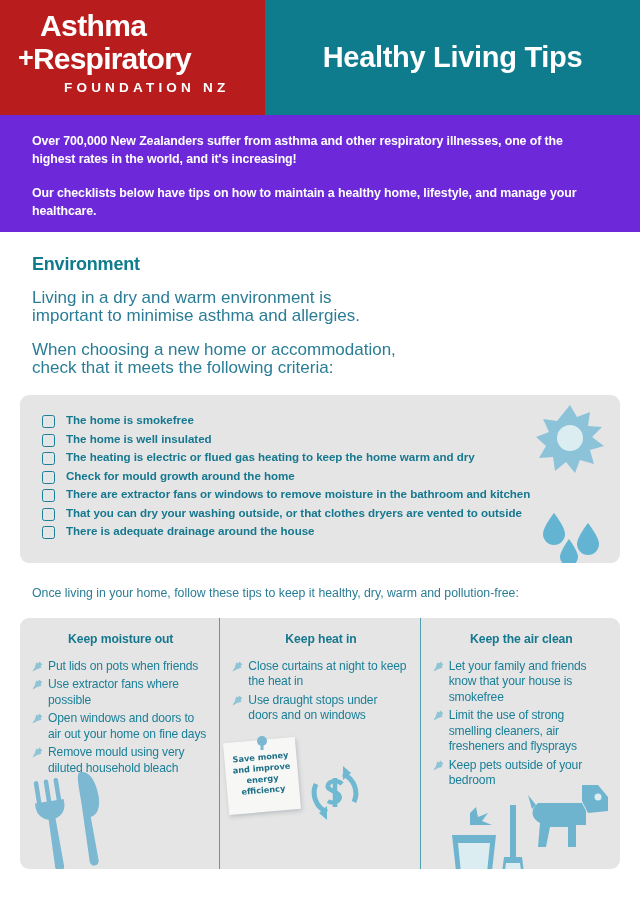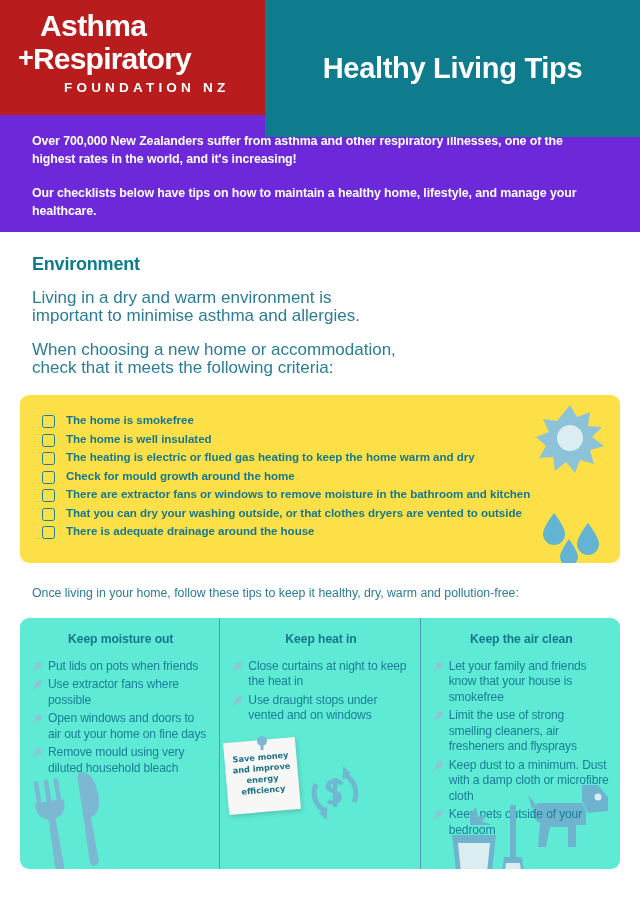--- a/index.html
+++ b/index.html
@@ -57,21 +57,21 @@
   }
   .logo-line3 {
     font-size: 13.5px;
     font-weight: bold;
     letter-spacing: 4.2px;
     padding-left: 46px;
     padding-top: 5px;
   }
   .title-band {
     flex: 1;
-    height: 137px;
+    height: 115px;
     background: #0e7c8c;
     display: flex;
     align-items: center;
     justify-content: center;
   }
   .title-band h1 {
     margin: 0;
     color: #ffffff;
     font-size: 29px;
     font-weight: bold;
@@ -146,21 +146,21 @@
     letter-spacing: -0.4px;
     padding: 0 6px;
   }
 
   
   .checklist-panel {
     position: relative;
     margin: 19px 20px 0 20px;
     width: 600px;
     box-sizing: border-box;
-    background: #fde047;
+    background: #e5e5e5;
     border-radius: 9px;
     padding: 18px 20px 20px 22px;
     overflow: hidden;
     z-index: 2;
   }
   .check-row {
     display: flex;
     align-items: flex-start;
     margin-bottom: 3.5px;
     position: relative;
@@ -205,21 +205,21 @@
     line-height: 17px;
   }
 
   
   .tips-panel {
     position: relative;
     margin: 16px 20px 0 20px;
     width: 600px;
     height: 251px;
     box-sizing: border-box;
-    background: #5eead4;
+    background: #e5e5e5;
     border-radius: 9px;
     overflow: hidden;
   }
   .tips-cols {
     position: relative;
     display: flex;
     height: 100%;
     z-index: 3;
   }
   .tips-col {
@@ -456,49 +456,41 @@
               </g>
             </svg>
           <div class="tip-text">Close curtains at night to keep the heat in</div>
         </div>
         <div class="tip-row">
           <svg class="pin-icon" width="11" height="11" viewBox="0 0 11 11">
               <g fill="#8fc4d6">
                 <path d="M7.4 0.6 L10.4 3.6 L8.6 5 L9.4 6.8 L4.4 8.2 L2.6 6.4 L0.4 10.6 L4.6 8.4 L2.8 6.6 L4.2 1.6 L6 2.4 Z"></path>
               </g>
             </svg>
-          <div class="tip-text">Use draught stops under vented and on windows</div>
+          <div class="tip-text">Use draught stops under doors and on windows</div>
         </div>
       </div>
 
       <div class="tips-col">
         <div class="col-head">Keep the air clean</div>
         <div class="tip-row">
           <svg class="pin-icon" width="11" height="11" viewBox="0 0 11 11">
               <g fill="#8fc4d6">
                 <path d="M7.4 0.6 L10.4 3.6 L8.6 5 L9.4 6.8 L4.4 8.2 L2.6 6.4 L0.4 10.6 L4.6 8.4 L2.8 6.6 L4.2 1.6 L6 2.4 Z"></path>
               </g>
             </svg>
           <div class="tip-text">Let your family and friends know that your house is smokefree</div>
         </div>
         <div class="tip-row">
           <svg class="pin-icon" width="11" height="11" viewBox="0 0 11 11">
               <g fill="#8fc4d6">
                 <path d="M7.4 0.6 L10.4 3.6 L8.6 5 L9.4 6.8 L4.4 8.2 L2.6 6.4 L0.4 10.6 L4.6 8.4 L2.8 6.6 L4.2 1.6 L6 2.4 Z"></path>
               </g>
             </svg>
           <div class="tip-text">Limit the use of strong smelling cleaners, air fresheners and flysprays</div>
-        </div>
-        <div class="tip-row">
-          <svg class="pin-icon" width="11" height="11" viewBox="0 0 11 11">
-              <g fill="#8fc4d6">
-                <path d="M7.4 0.6 L10.4 3.6 L8.6 5 L9.4 6.8 L4.4 8.2 L2.6 6.4 L0.4 10.6 L4.6 8.4 L2.8 6.6 L4.2 1.6 L6 2.4 Z"></path>
-              </g>
-            </svg>
-          <div class="tip-text">Keep dust to a minimum. Dust with a damp cloth or microfibre cloth</div>
         </div>
         <div class="tip-row">
           <svg class="pin-icon" width="11" height="11" viewBox="0 0 11 11">
               <g fill="#8fc4d6">
                 <path d="M7.4 0.6 L10.4 3.6 L8.6 5 L9.4 6.8 L4.4 8.2 L2.6 6.4 L0.4 10.6 L4.6 8.4 L2.8 6.6 L4.2 1.6 L6 2.4 Z"></path>
               </g>
             </svg>
           <div class="tip-text">Keep pets outside of your bedroom</div>
         </div>
       </div>

